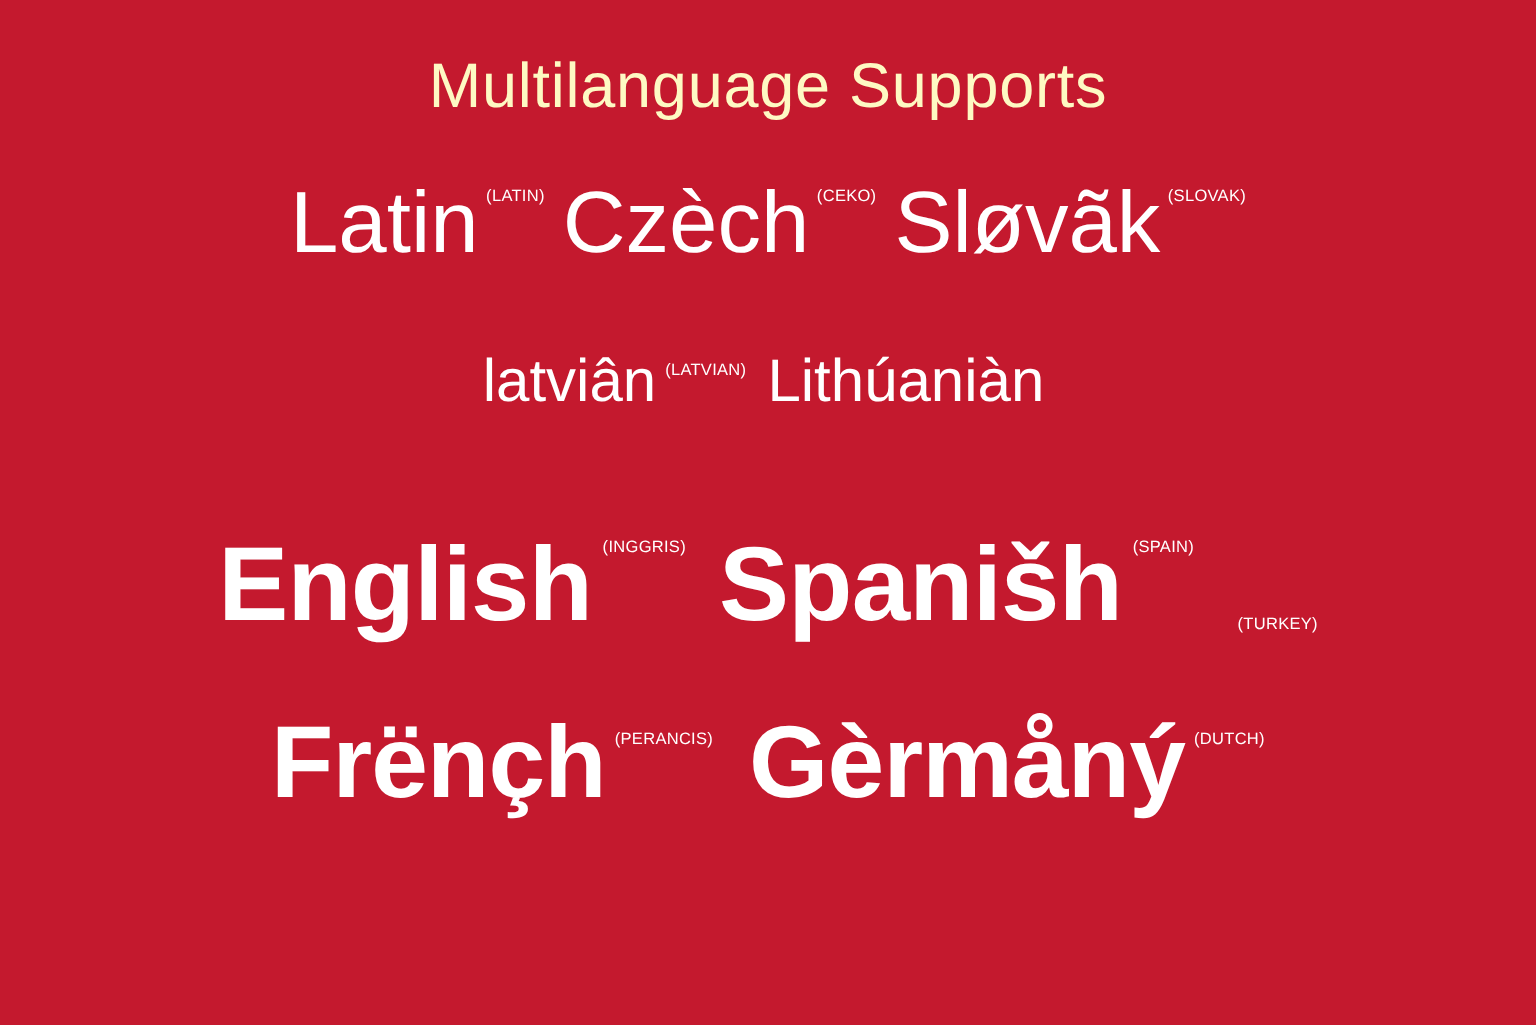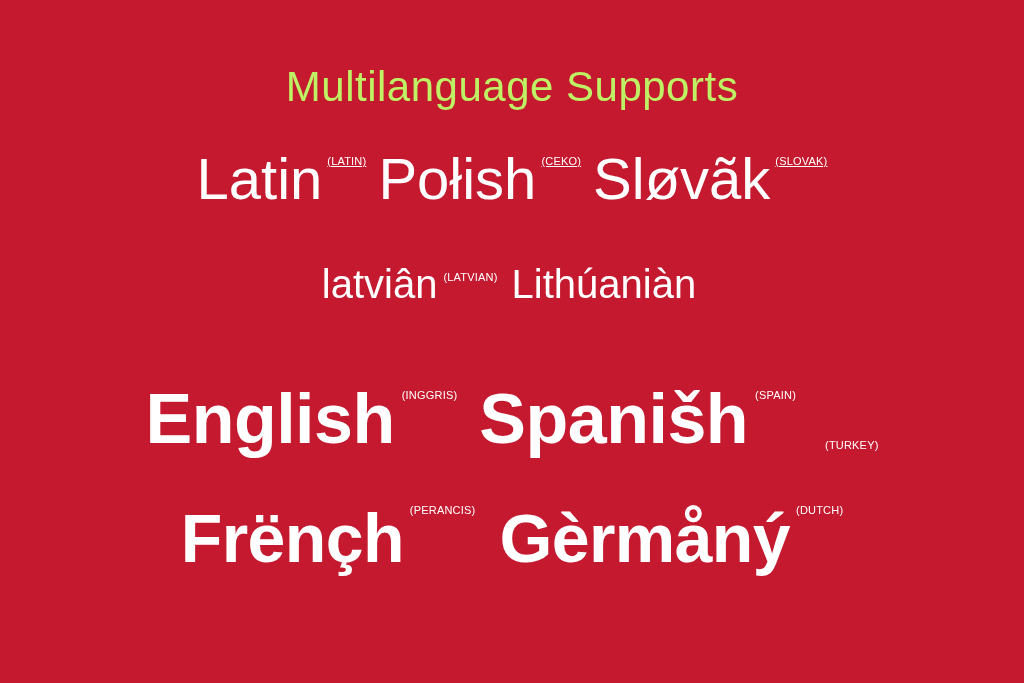--- a/index.html
+++ b/index.html
@@ -23,27 +23,27 @@
     width: 1024px;
     height: 683px;
     background: #C4192E;
     display: flex;
     flex-direction: column;
     align-items: center;
   }
 
   
   .title {
-    margin-top: 66px;
+    margin-top: 36px;
     font-size: 42px;
     font-weight: 200;
     letter-spacing: 0.5px;
     line-height: 1;
     white-space: nowrap;
-    color: #bef264;
+    color: #fef9c3;
   }
 
   
   .rows {
     width: 100%;
     margin-top: 42px;
     display: flex;
     flex-direction: column;
   }
 
@@ -80,21 +80,21 @@
   }
 
   
   .row-1 { height: 110px; align-items: baseline; }
   .row-1 .lang-word {
     font-size: 58px;
     font-weight: 100;
     letter-spacing: 0px;
   }
   .row-1 .lang-item { margin: 0 6px; }
-  .row-1 .lang-tag { margin-left: 5px; position: relative; top: 6px; text-decoration: underline; }
+  .row-1 .lang-tag { margin-left: 5px; position: relative; top: 6px; }
 
   
   .row-2 { height: 118px; }
   .row-2 .lang-word {
     font-size: 40px;
     font-weight: 400;
     letter-spacing: 0px;
   }
   .row-2 .lang-item { margin: 0 7px; }
   .row-2 .lang-tag { margin-left: 6px; position: relative; top: 8px; }
@@ -110,21 +110,21 @@
   .row-3 .lang-tag { margin-left: 7px; position: relative; top: 6px; }
 
   
   .row-4 { height: 118px; }
   .row-4 .lang-word {
     font-size: 68px;
     font-weight: 900;
     letter-spacing: -0.6px;
   }
   .row-4 .lang-item { margin: 0 12px; }
-  .row-4 .lang-tag { margin-left: 6px; position: relative; top: 1px; }
+  .row-4 .lang-tag { margin-left: 6px; position: relative; top: 14px; }
 
   
   .lang-row { padding-top: 0; }
   .row-1 { margin-top: 0px; }
   .row-2 { margin-top: 4px; }
   .row-3 { margin-top: 2px; }
   .row-4 { margin-top: 2px; }
 </style>
 </head>
 <body>
@@ -134,21 +134,21 @@
   <div class="title">Multilanguage Supports</div>
 
   <div class="rows">
 
     <div class="lang-row row-1">
       <span class="lang-item">
         <span class="lang-word">Latin</span>
         <span class="lang-tag">(LATIN)</span>
       </span>
       <span class="lang-item">
-        <span class="lang-word">Połish</span>
+        <span class="lang-word">Czèch</span>
         <span class="lang-tag">(CEKO)</span>
       </span>
       <span class="lang-item">
         <span class="lang-word">Sløvãk</span>
         <span class="lang-tag">(SLOVAK)</span>
       </span>
     </div>
 
     <div class="lang-row row-2">
       <span class="lang-item">

